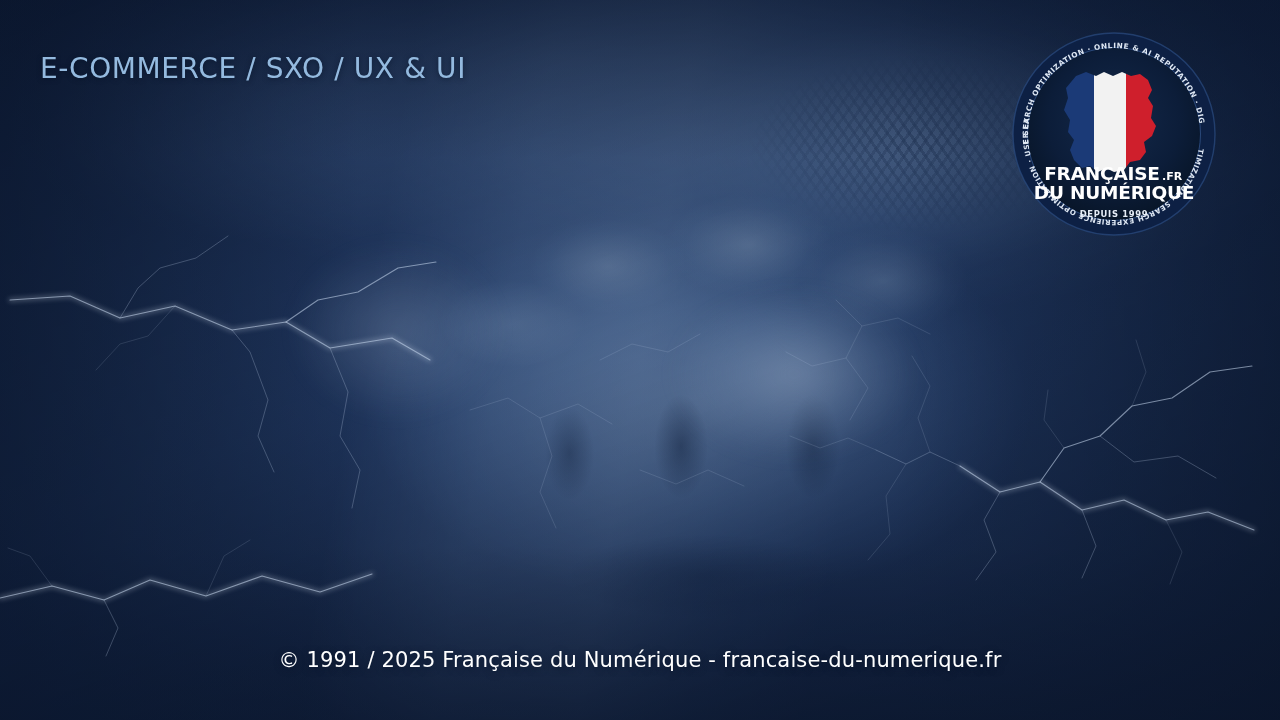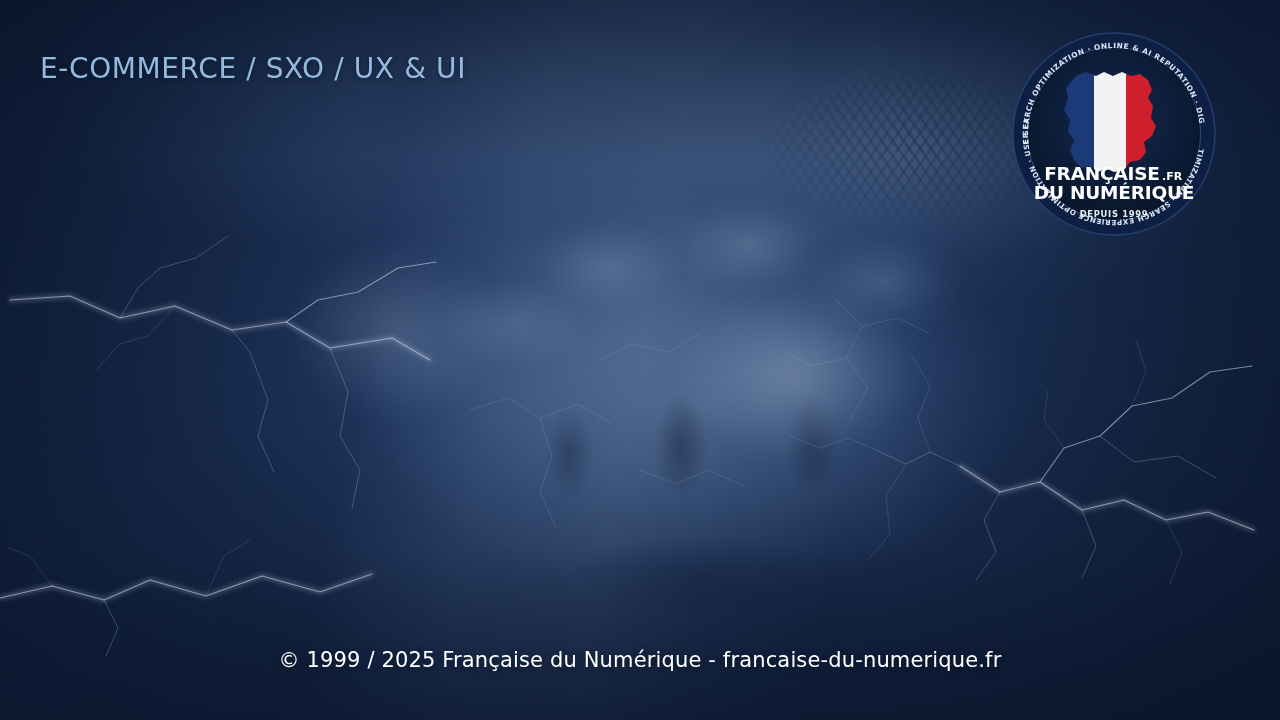--- a/index.html
+++ b/index.html
@@ -223,21 +223,21 @@
       <path class="bolt faint" d="M862,326 L898,318 L930,334"></path>
       <path class="bolt faint" d="M846,358 L812,366 L786,352"></path>
     </svg>
     <div class="spark-haze"></div>
     <div class="spark-haze b"></div>
   </div>
 
   <div class="eyebrow">E-COMMERCE / SXO / UX &amp; UI</div>
 
 
-  <div class="footer">© 1999 / 2025 Française du Numérique - francaise-du-numerique.fr</div>
+  <div class="footer">© 1991 / 2025 Française du Numérique - francaise-du-numerique.fr</div>
 
   <div class="logo">
     <svg viewBox="0 0 204 204" aria-hidden="true">
       <defs>
         <path id="arcTop" d="M 102,102 m -86,0 a 86,86 0 1 1 172,0" transform="rotate(-8 102 102)" fill="none"></path>
         <path id="arcBottom" d="M 102,102 m 86,0 a 86,86 0 1 1 -172,0" transform="rotate(10 102 102)" fill="none"></path>
         <radialGradient id="discGrad" cx="50%" cy="42%" r="62%">
           <stop offset="0%" stop-color="#14294a"></stop>
           <stop offset="62%" stop-color="#0c1d39"></stop>
           <stop offset="100%" stop-color="#071425"></stop>

